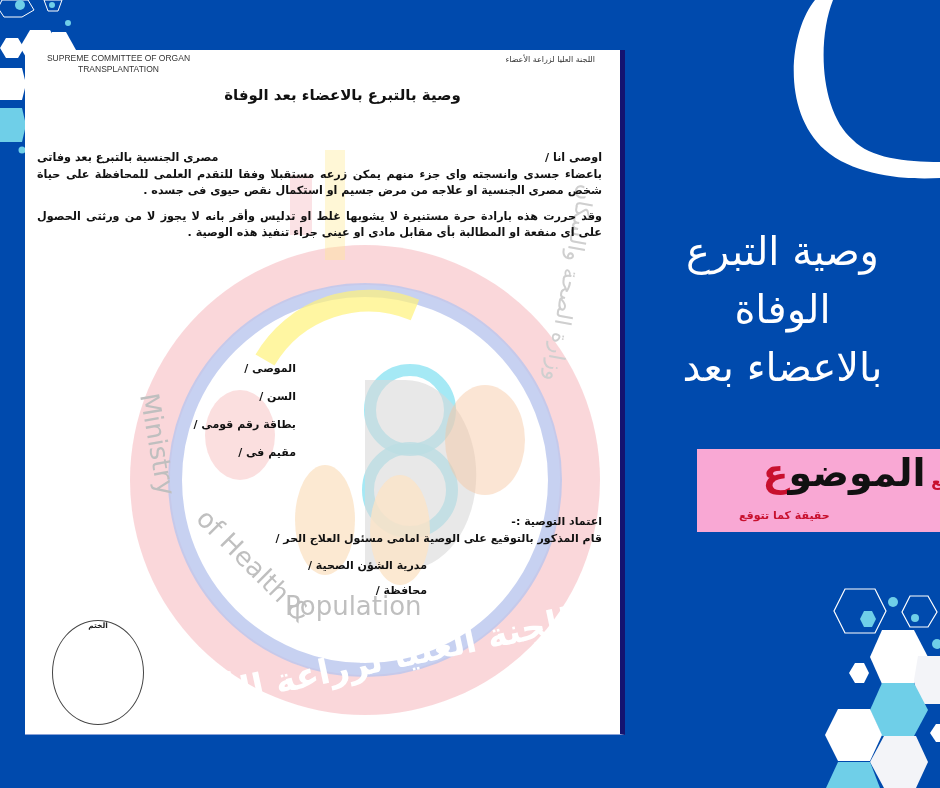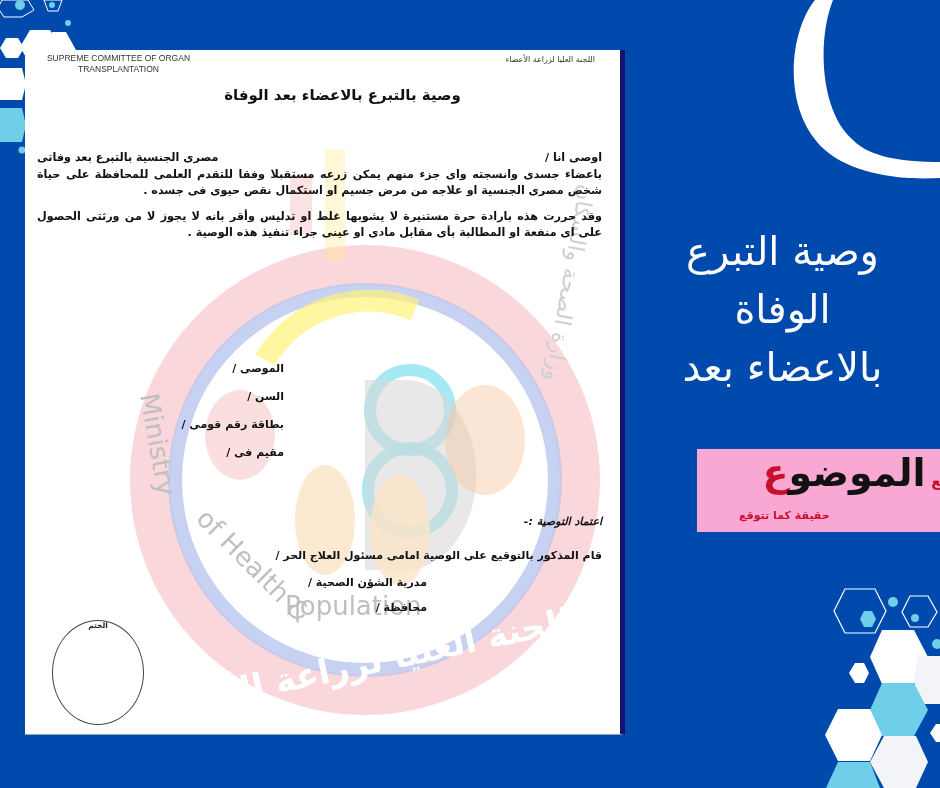--- a/index.html
+++ b/index.html
@@ -45,32 +45,32 @@
     .doc-body {
       position: absolute; left: 12px; right: 18px; top: 100px;
       direction: rtl; text-align: justify;
       font-family: "DejaVu Sans", sans-serif;
       font-weight: bold; font-size: 11.2px; line-height: 16.5px; color: #111;
     }
     .para { margin-bottom: 9px; }
     .line-split { display: flex; justify-content: space-between; }
 
     .fields {
-      position: absolute; right: 336px; top: 312px;
+      position: absolute; right: 324px; top: 312px;
       direction: rtl; font-family: "DejaVu Sans", sans-serif;
       font-weight: bold; font-size: 11px; color: #111;
     }
     .fields div { height: 28px; white-space: nowrap; }
 
     .approval {
       position: absolute; right: 18px; top: 465px;
       direction: rtl; font-family: "DejaVu Sans", sans-serif;
       font-weight: bold; font-size: 11px; color: #111;
     }
-    .approval .a-title { margin-bottom: 21px; font-style: italic; }
+    .approval .a-title { margin-bottom: 4px; }
     .approval .a-line { margin-bottom: 14px; white-space: nowrap; }
     .approval .a-indent { margin-right: 175px; margin-bottom: 12px; white-space: nowrap; }
 
     .stamp {
       position: absolute; left: 27px; top: 570px;
       width: 92px; height: 105px;
       border: 1.3px solid #444; border-radius: 50%;
       display: flex; align-items: flex-start; justify-content: center;
       font-family: "DejaVu Sans", sans-serif;
       font-size: 7.5px; font-weight: bold; color: #222;

